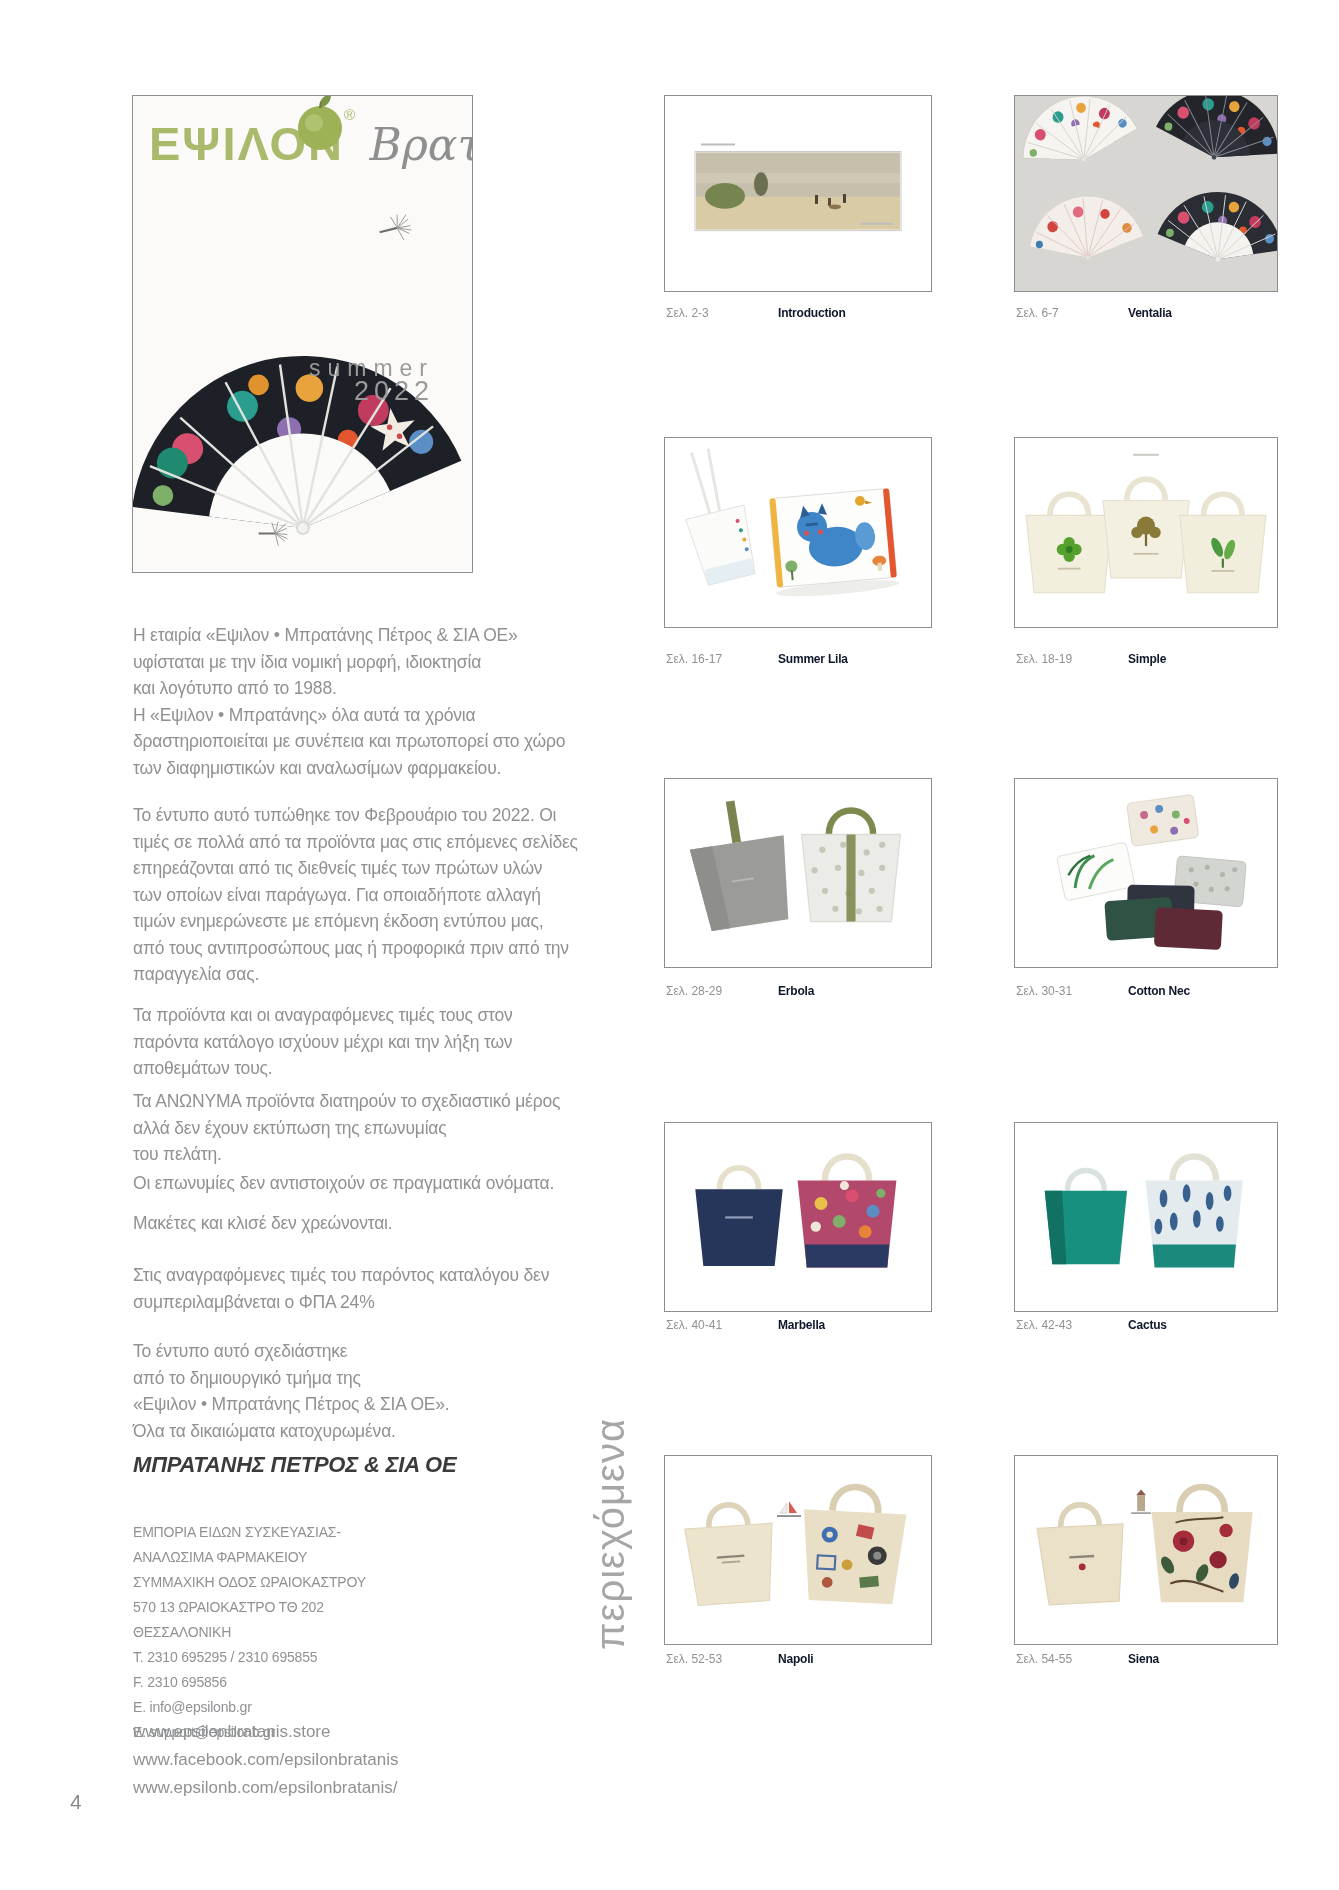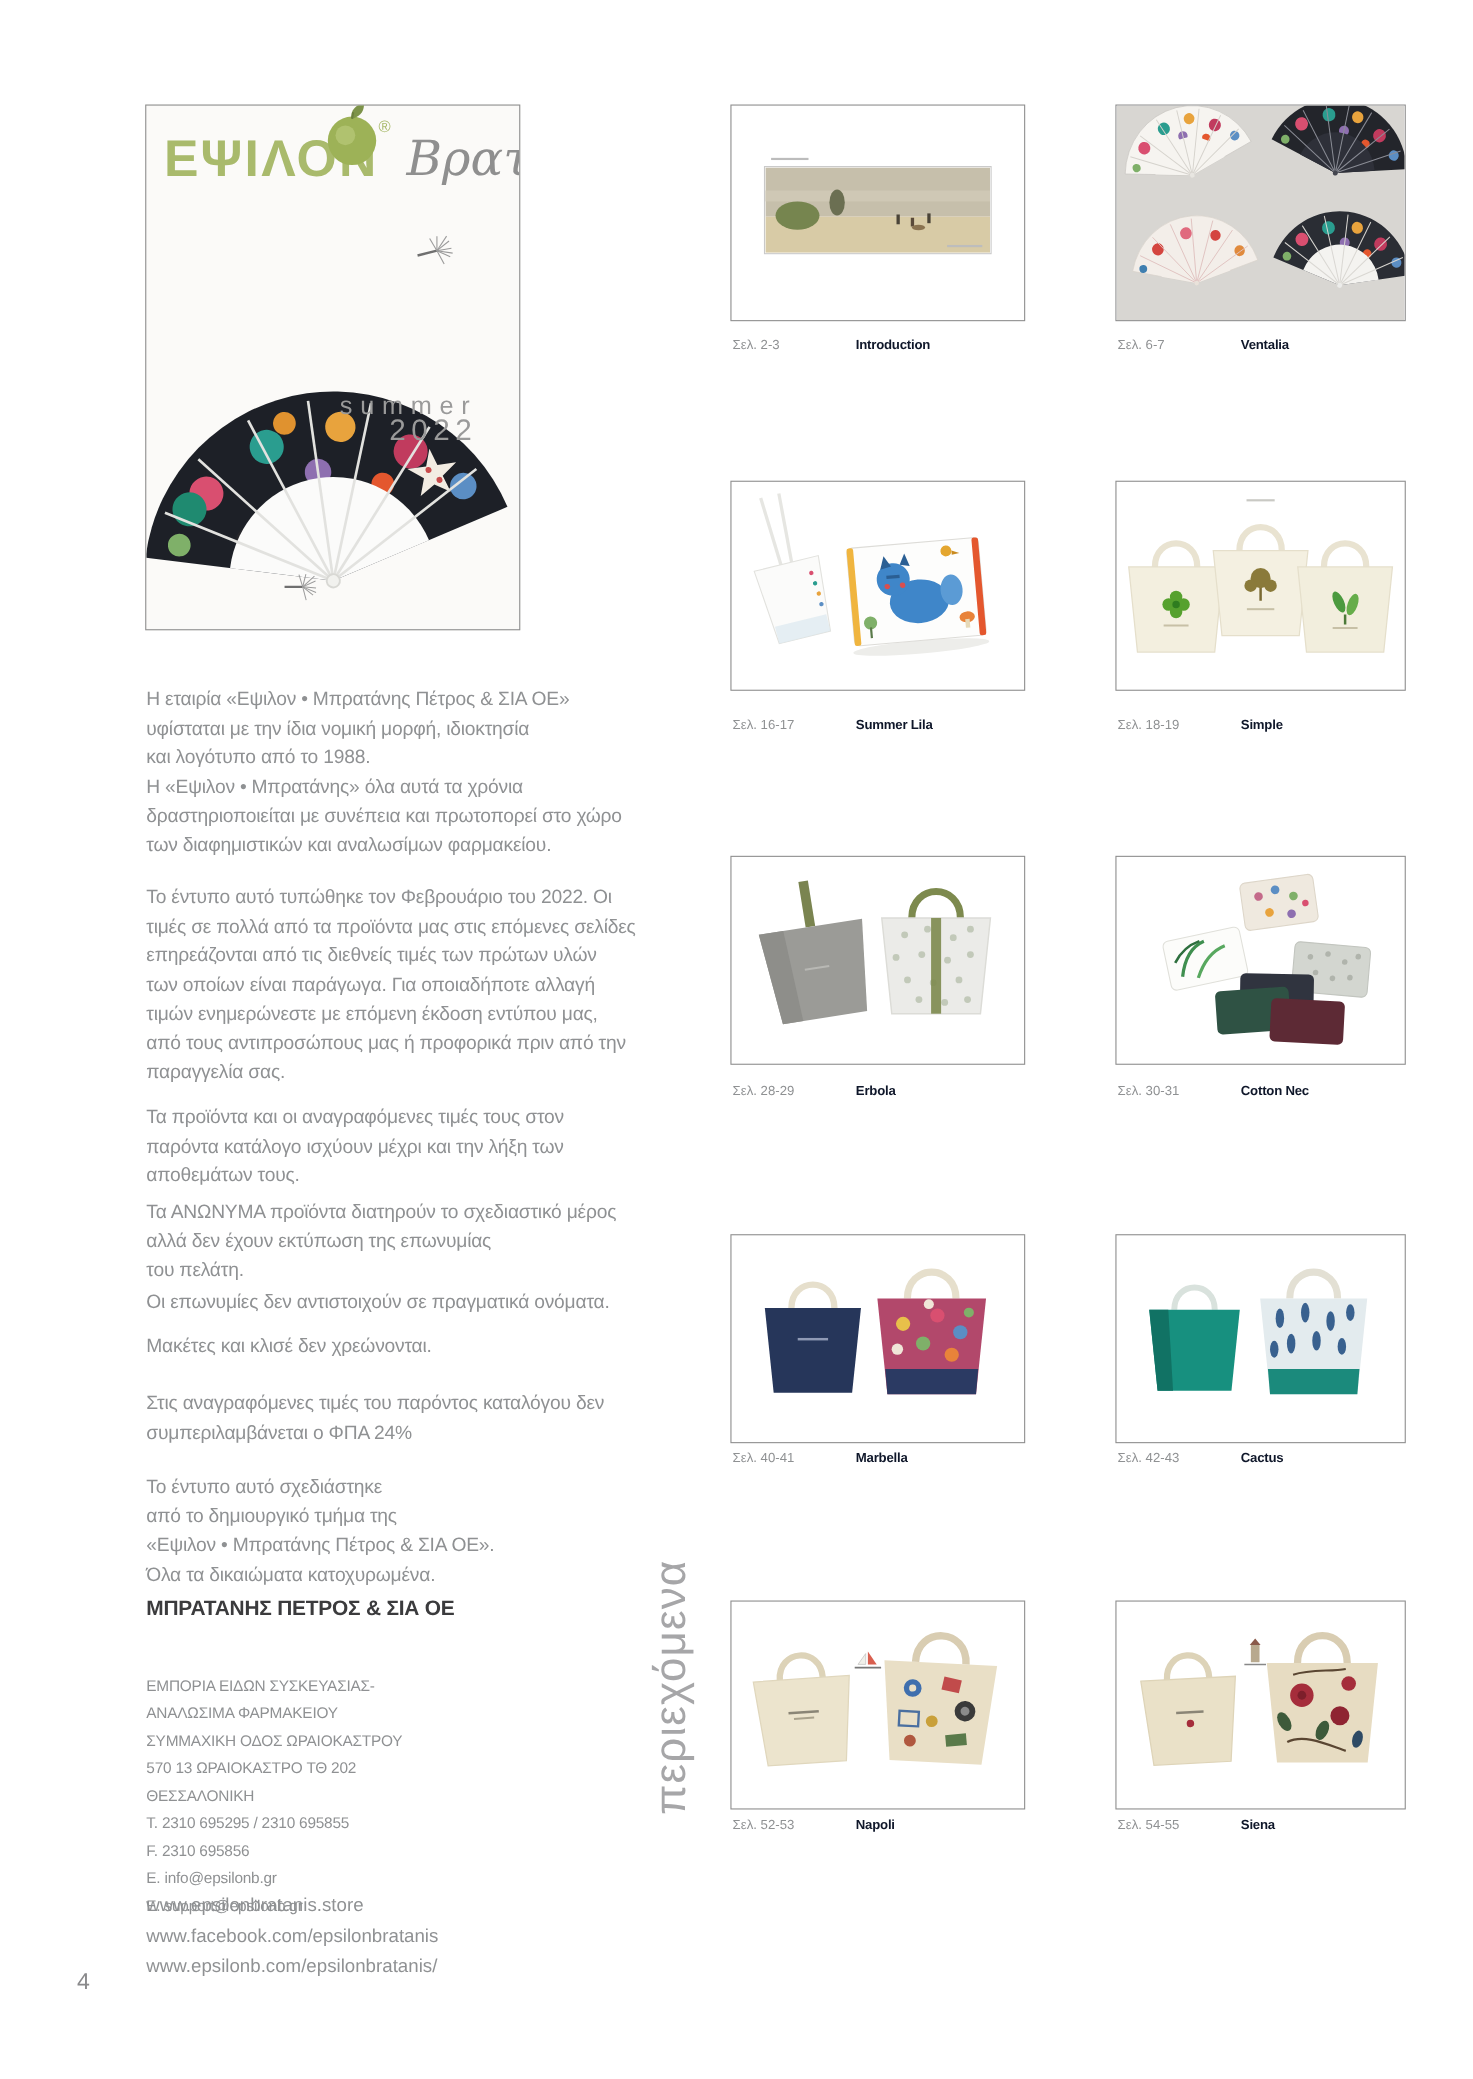--- a/index.html
+++ b/index.html
@@ -35,21 +35,21 @@
     position:absolute;left:133px;width:452px;
     color:#8f9193;font-size:17.5px;line-height:26.5px;letter-spacing:-0.2px;
     white-space:pre-line;
   }
   .p1{top:622px;} .p2{top:802px;} .p3{top:1002px;} .p4{top:1088px;}
   .p5{top:1170px;} .p6{top:1210px;} .p7{top:1262px;} .p8{top:1338px;}
 
   
   .company-name{
     position:absolute;left:133px;top:1452px;
-    font-size:19px;font-weight:bold;color:#3b3b3d;letter-spacing:-0.2px;
+    font-size:22px;font-weight:bold;color:#3b3b3d;letter-spacing:-0.2px;font-style:italic;
   }
   .company-lines{position:absolute;left:133px;top:1484px;color:#8f9193;font-size:14px;line-height:25px;letter-spacing:-0.2px;margin-top:36px;}
   .company-links{position:absolute;left:133px;top:1718px;color:#8f9193;font-size:17px;line-height:28px;}
   .company-links div{cursor:pointer;}
   .page-number{position:absolute;left:70px;top:1790px;font-size:21px;color:#8a8a8c;}
 
   
   .vertical-label{
     position:absolute;left:588px;top:1364px;height:286px;
     writing-mode:vertical-rl;transform:rotate(180deg);

